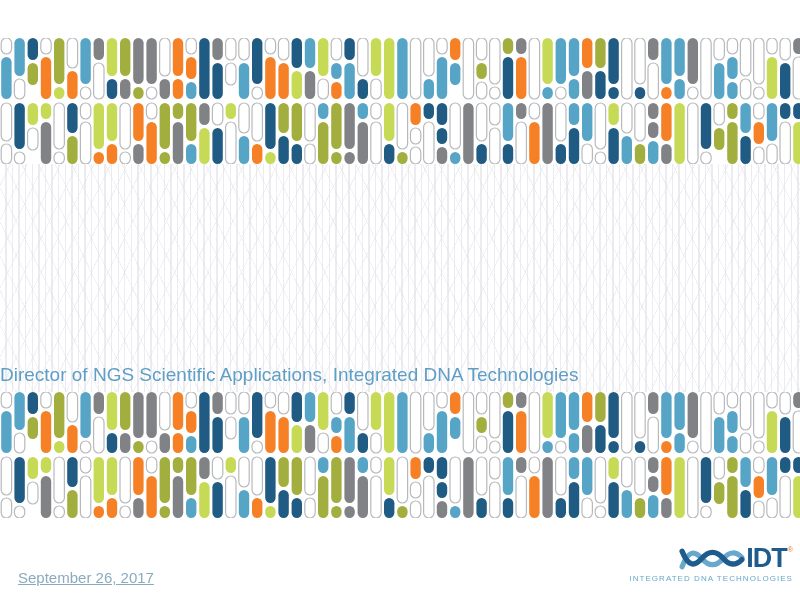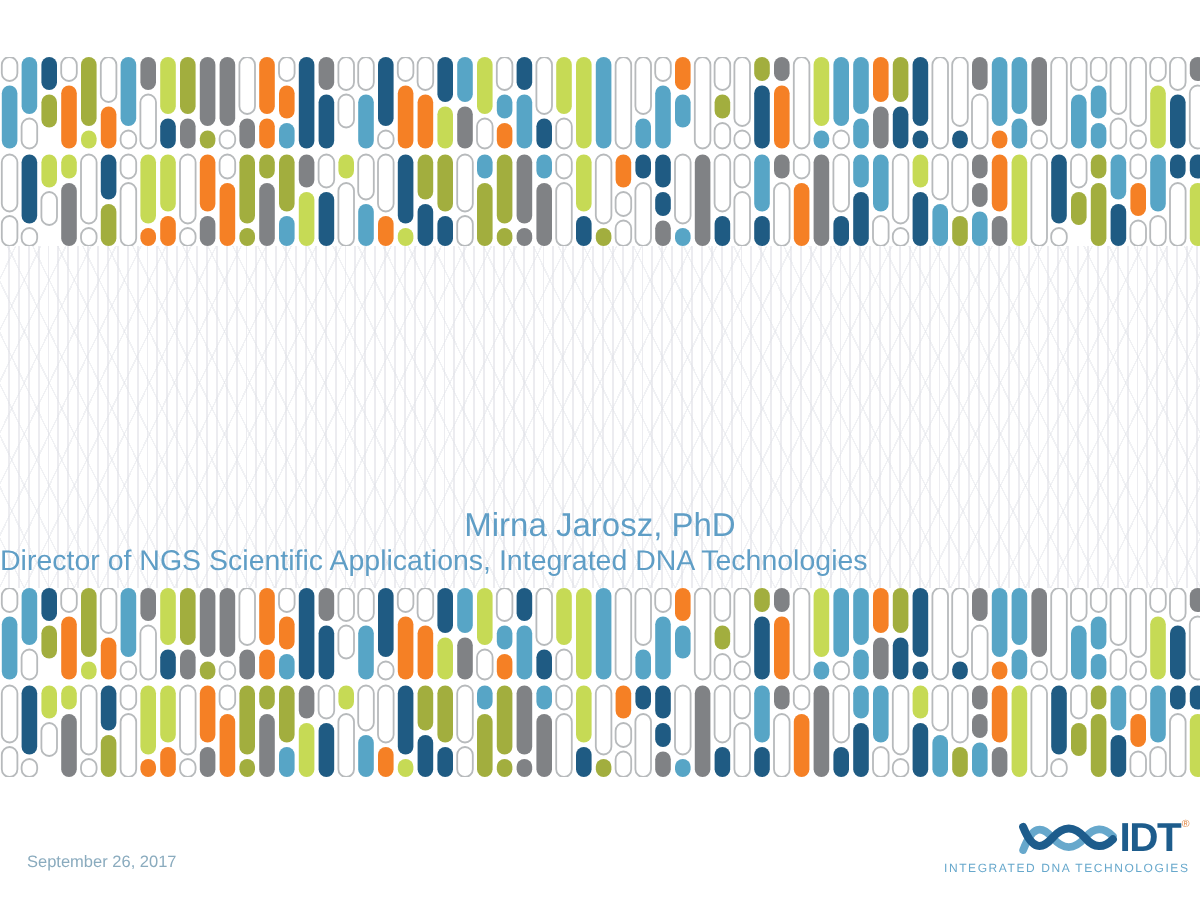--- a/index.html
+++ b/index.html
@@ -25,21 +25,21 @@
   .speaker{
     position:absolute;left:0;top:337px;width:800px;text-align:center;
     font-size:22px;color:var(--subtitle-color,#5f9ec6);
   }
   .role{
     position:absolute;left:0;top:364px;width:800px;
     font-size:19px;color:var(--subtitle-color,#5f9ec6);
   }
   .date{
     position:absolute;left:18px;top:569px;
-    font-size:11px;color:var(--date-color,#8aabbe);
+    font-size:15px;color:var(--date-color,#8aabbe);text-decoration:underline;
   }
   .logo{position:absolute;right:7px;top:544px;text-align:right;}
   .logo-row{display:flex;align-items:center;justify-content:flex-end;height:28px;}
   .waves{display:block;margin-right:1px;}
   .wave-light{fill:none;stroke:var(--logo-light,#67a8cc);stroke-width:5;stroke-linecap:round;}
   .wave-dark{fill:none;stroke:var(--logo-dark,#1d5c8c);stroke-width:5.2;stroke-linecap:round;}
   .acronym{
     font-size:27px;font-weight:700;letter-spacing:-1px;line-height:26px;
     color:var(--logo-dark,#1d5c8c);
   }
@@ -294,21 +294,20 @@
         <rect x="780.0" y="25.0" width="10.4" height="36.0" rx="5.2" fill="#1f5b83"></rect>
         <rect x="780.0" y="65.0" width="10.4" height="16.0" rx="5.2" fill="#1f5b83"></rect>
         <rect x="780.0" y="84.0" width="10.4" height="42.0" rx="5.2" fill="#ffffff" stroke="#b7babc" stroke-width="1.2"></rect>
         <rect x="793.2" y="0.0" width="10.4" height="16.0" rx="5.2" fill="#808285"></rect>
         <rect x="793.2" y="19.0" width="10.4" height="42.0" rx="5.2" fill="#ffffff" stroke="#b7babc" stroke-width="1.2"></rect>
         <rect x="793.2" y="65.0" width="10.4" height="16.0" rx="5.2" fill="#1f5b83"></rect>
         <rect x="793.2" y="84.0" width="10.4" height="42.0" rx="5.2" fill="#c6da55"></rect>
       </svg></div>
 
 
-  <div class="speaker">Mirna Jarosz, PhD</div>
   <div class="role">Director of NGS Scientific Applications, Integrated DNA Technologies</div>
 
   <div class="band band-bottom"><svg width="800" height="126" viewBox="0 0 800 126" xmlns="http://www.w3.org/2000/svg">
         <rect x="1.2" y="0.0" width="10.4" height="16.0" rx="5.2" fill="#ffffff" stroke="#b7babc" stroke-width="1.2"></rect>
         <rect x="1.2" y="19.0" width="10.4" height="42.0" rx="5.2" fill="#57a5c6"></rect>
         <rect x="1.2" y="65.0" width="10.4" height="38.0" rx="5.2" fill="#ffffff" stroke="#b7babc" stroke-width="1.2"></rect>
         <rect x="1.2" y="106.0" width="10.4" height="20.0" rx="5.2" fill="#ffffff" stroke="#b7babc" stroke-width="1.2"></rect>
         <rect x="14.4" y="0.0" width="10.4" height="38.0" rx="5.2" fill="#57a5c6"></rect>
         <rect x="14.4" y="41.0" width="10.4" height="20.0" rx="5.2" fill="#ffffff" stroke="#b7babc" stroke-width="1.2"></rect>
         <rect x="14.4" y="65.0" width="10.4" height="46.0" rx="5.2" fill="#1f5b83"></rect>

